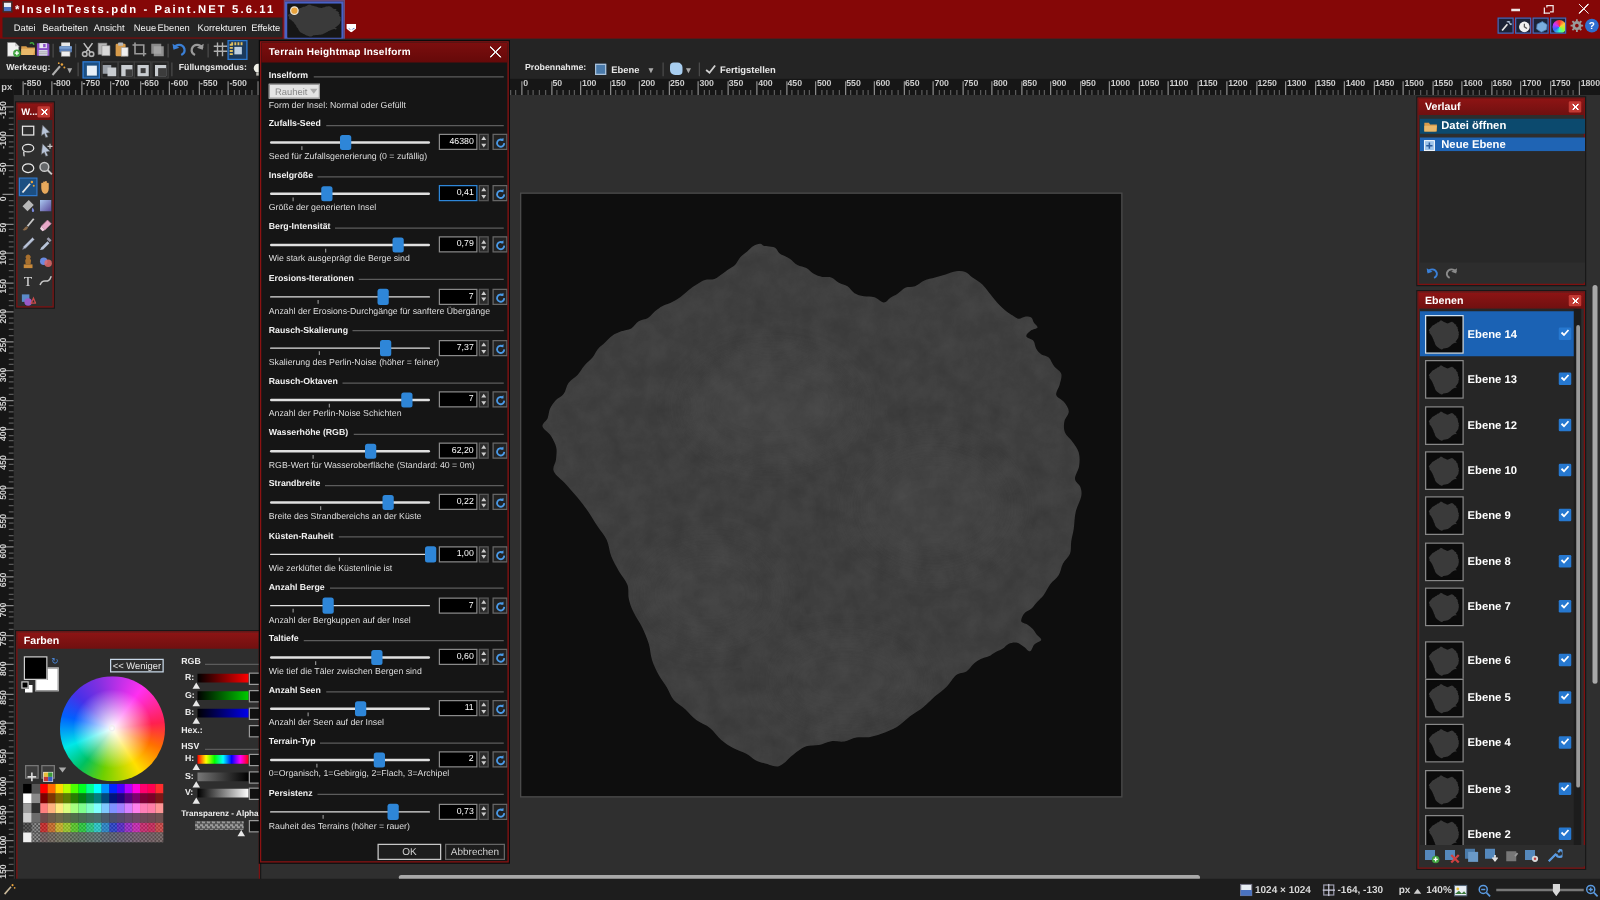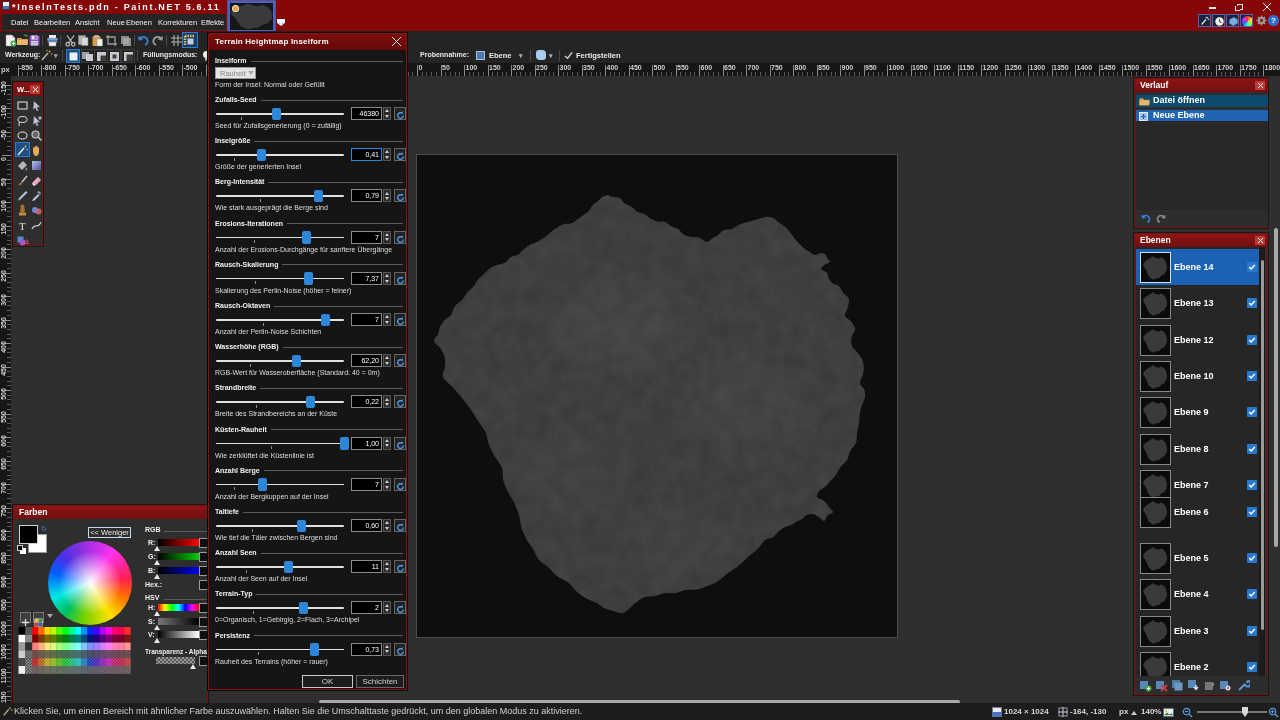--- a/index.html
+++ b/index.html
@@ -1092,21 +1092,21 @@
           <i class="up"></i>
           <i class="dn"></i>
         </div>
  <div class="rst"><svg width="9" height="9" viewBox="0 0 10 10">
             <path d="M8.2,5a3.2,3.2 0 1,1 -1.2,-2.5" fill="none" stroke="#4a9ae8" stroke-width="1.6"></path>
             <path d="M7.5,0.2 L7.5,3.2 L4.6,2.6 Z" fill="#4a9ae8"></path>
           </svg></div>
 </div>
 <div class="ddesc" style="top:623.6px">Rauheit des Terrains (höher = rauer)</div>
  <div class="dbtn" style="left:93px;top:641px;width:51px;border:1px solid #c8c8c8">OK</div>
- <div class="dbtn" style="left:147px;top:641px;width:48px;border:1px solid #666">Schichten</div>
+ <div class="dbtn" style="left:147px;top:641px;width:48px;border:1px solid #666">Abbrechen</div>
 </div>
 
 <div class="fwin" id="verlauf">
  <div class="ftitle">Verlauf</div>
       <div class="fx"></div>
  <div class="hrow" style="top:16px;background:#0c4a6e"><svg style="position:absolute;left:3px;top:2px" width="11" height="9" viewBox="0 0 12 9">
           <path d="M0.5,1 h4 l1,1.5 h6 v6 h-11 z" fill="#d79b4a"></path>
           <path d="M0.5,3.5 h11 l-1,5 h-10 z" fill="#e8b86a"></path>
         </svg><span style="margin-left:17px">Datei öffnen</span></div>
  <div class="hrow" style="top:30.6px;background:#1f64b4"><svg style="position:absolute;left:3px;top:2px" width="9" height="9" viewBox="0 0 9 9">
@@ -1207,21 +1207,21 @@
             <svg width="27" height="27" viewBox="0 0 480 482">
               <rect width="480" height="482" fill="#0b0b0b"></rect>
               <path d="M191.0,40.0C192.4,39.9 192.8,41.2 193.8,41.6C194.8,41.9 195.5,41.7 197.0,42.0C198.5,42.3 201.4,42.2 203.1,43.2C204.7,44.2 205.1,46.6 207.0,48.0C208.9,49.4 212.2,50.2 214.5,51.7C216.9,53.2 218.7,55.7 221.0,57.0C223.3,58.3 225.9,58.3 228.1,59.4C230.2,60.6 231.9,62.8 234.0,64.0C236.1,65.2 238.4,66.0 240.8,66.5C243.1,67.0 245.8,66.2 248.0,67.0C250.2,67.8 252.0,70.0 254.1,71.2C256.3,72.4 258.9,72.6 261.0,74.0C263.1,75.4 264.4,78.1 266.6,79.5C268.8,80.8 271.3,81.5 274.0,82.0C276.7,82.5 279.9,81.9 282.5,82.8C285.2,83.6 287.9,86.9 290.0,87.0C292.1,87.1 293.5,84.4 295.3,83.2C297.1,82.0 299.0,81.4 301.0,80.0C303.0,78.6 304.9,76.1 307.2,75.1C309.5,74.1 312.4,75.0 315.0,74.0C317.6,73.0 319.8,70.5 322.5,69.4C325.2,68.2 328.2,67.8 331.0,67.0C333.8,66.2 336.7,65.4 339.5,64.5C342.3,63.7 345.4,62.3 348.0,62.0C350.6,61.7 353.1,61.7 355.2,62.6C357.4,63.4 358.7,65.3 361.0,67.0C363.3,68.7 366.6,70.4 368.9,72.5C371.2,74.7 373.0,77.5 375.0,80.0C377.0,82.5 378.9,85.1 381.0,87.4C383.2,89.8 386.0,92.4 388.0,94.0C390.0,95.6 391.2,96.2 392.9,97.2C394.6,98.2 396.3,99.8 398.0,100.0C399.7,100.2 401.2,98.4 402.9,98.3C404.5,98.1 406.8,98.2 408.0,99.0C409.2,99.8 409.3,101.9 410.2,103.2C411.0,104.5 413.4,106.0 413.0,107.0C412.6,108.0 409.2,108.3 407.7,109.4C406.2,110.6 403.7,112.6 404.0,114.0C404.3,115.4 408.4,116.0 409.7,117.6C411.0,119.3 410.9,122.2 412.0,124.0C413.1,125.8 414.6,127.4 416.2,128.6C417.9,129.8 420.3,129.4 422.0,131.0C423.7,132.6 424.6,135.9 426.3,138.0C428.0,140.2 431.3,141.6 432.0,144.0C432.7,146.4 431.4,149.8 430.7,152.7C430.0,155.5 427.4,158.7 428.0,161.0C428.6,163.3 432.5,164.4 434.2,166.6C435.9,168.7 437.9,171.4 438.0,174.0C438.1,176.6 435.0,179.3 434.5,182.2C434.0,185.0 433.9,188.3 435.0,191.0C436.1,193.7 439.3,195.9 441.1,198.6C442.9,201.3 445.1,203.8 446.0,207.0C446.9,210.2 446.8,214.3 446.3,217.8C445.8,221.3 442.9,225.2 443.0,228.0C443.1,230.8 446.3,232.1 447.2,234.4C448.0,236.7 448.6,238.6 448.0,242.0C447.4,245.4 444.5,250.3 443.5,254.7C442.5,259.0 442.6,264.1 442.0,268.0C441.4,271.9 440.5,274.6 440.0,277.9C439.5,281.3 440.1,285.0 439.0,288.0C437.9,291.0 434.8,293.0 433.3,295.9C431.8,298.7 431.7,302.2 430.0,305.0C428.3,307.8 425.2,309.7 423.2,312.4C421.2,315.1 419.7,318.7 418.0,321.0C416.3,323.3 414.5,324.6 412.9,326.4C411.2,328.2 409.8,330.4 408.0,332.0C406.2,333.6 403.7,334.0 402.4,335.7C401.0,337.4 399.6,340.5 400.0,342.0C400.4,343.5 403.3,343.6 404.8,344.6C406.3,345.6 407.7,346.7 409.0,348.0C410.3,349.3 411.2,351.1 412.3,352.6C413.5,354.1 416.3,355.7 416.0,357.0C415.7,358.3 412.0,359.0 410.5,360.5C409.0,362.0 408.4,365.7 407.0,366.0C405.6,366.3 403.6,363.2 401.8,362.1C399.9,360.9 398.0,359.3 396.0,359.0C394.0,358.7 391.7,359.2 389.8,360.1C388.0,360.9 386.8,362.9 385.0,364.0C383.2,365.1 381.2,365.7 379.3,366.7C377.5,367.7 376.0,369.1 374.0,370.0C372.0,370.9 369.6,371.2 367.6,372.2C365.6,373.2 363.9,374.3 362.0,376.0C360.1,377.7 358.4,380.7 356.1,382.2C353.7,383.7 350.6,383.0 348.0,385.0C345.4,387.0 343.2,391.5 340.3,394.3C337.5,397.2 334.1,399.3 331.0,402.0C327.9,404.7 324.9,408.1 321.6,410.7C318.2,413.4 314.5,415.4 311.0,418.0C307.5,420.6 304.3,424.2 300.5,426.6C296.6,428.9 291.7,430.7 288.0,432.0C284.3,433.3 281.5,434.2 278.2,434.7C274.8,435.2 271.3,434.4 268.0,435.0C264.7,435.6 261.6,437.7 258.3,438.2C254.9,438.7 251.3,437.5 248.0,438.0C244.7,438.5 241.5,440.3 238.2,441.0C234.9,441.6 230.8,441.2 228.0,442.0C225.2,442.8 223.7,444.2 221.7,445.5C219.7,446.8 217.7,448.5 216.0,450.0C214.3,451.5 213.0,453.1 211.4,454.5C209.7,455.8 207.7,457.5 206.0,458.0C204.3,458.5 202.6,457.9 200.9,457.6C199.2,457.2 198.2,456.7 196.0,456.0C193.8,455.3 190.1,454.5 187.4,453.1C184.8,451.8 183.0,449.6 180.0,448.0C177.0,446.4 172.8,445.2 169.5,443.4C166.2,441.6 163.1,439.6 160.0,437.0C156.9,434.4 154.5,430.2 151.2,427.5C147.9,424.8 143.3,423.5 140.0,421.0C136.7,418.5 134.4,415.2 131.4,412.5C128.4,409.8 124.5,408.0 122.0,405.0C119.5,402.0 118.4,398.1 116.4,394.8C114.4,391.4 112.0,388.6 110.0,385.0C108.0,381.4 106.0,377.1 104.6,372.9C103.3,368.8 103.3,364.3 102.0,360.0C100.7,355.7 98.9,351.2 96.9,347.1C94.9,342.9 91.8,338.8 90.0,335.0C88.2,331.2 86.9,328.0 86.1,324.3C85.2,320.7 86.3,316.8 85.0,313.0C83.7,309.2 80.2,305.6 78.0,301.8C75.9,297.9 73.6,294.1 72.0,290.0C70.4,285.9 70.3,281.1 68.5,277.1C66.6,273.1 63.5,269.8 61.0,266.0C58.5,262.2 56.2,258.0 53.5,254.1C50.8,250.3 48.0,246.6 45.0,243.0C42.0,239.4 38.9,235.8 35.7,232.3C32.5,228.8 27.3,225.3 26.0,222.0C24.7,218.7 27.5,215.8 27.8,212.6C28.1,209.4 28.7,206.2 28.0,203.0C27.3,199.8 25.6,196.5 23.8,193.7C21.9,190.8 17.4,188.4 17.0,186.0C16.6,183.6 20.1,181.8 21.1,179.5C22.1,177.1 21.9,174.4 23.0,172.0C24.1,169.6 25.8,167.2 27.6,165.2C29.5,163.2 32.3,162.3 34.0,160.0C35.7,157.7 36.0,153.8 37.8,151.3C39.7,148.8 42.9,147.3 45.0,145.0C47.1,142.7 48.4,139.8 50.4,137.5C52.4,135.1 55.2,133.2 57.0,131.0C58.8,128.8 59.5,126.3 61.2,124.3C62.9,122.3 65.1,120.8 67.0,119.0C68.9,117.2 70.6,115.0 72.8,113.5C74.9,112.0 77.5,111.0 80.0,110.0C82.5,109.0 85.6,109.0 88.0,107.7C90.3,106.4 91.8,103.4 94.0,102.0C96.2,100.6 99.2,100.7 101.4,99.4C103.5,98.1 105.0,95.6 107.0,94.0C109.0,92.4 110.9,90.9 113.1,89.8C115.3,88.6 117.6,88.2 120.0,87.0C122.4,85.8 125.1,84.2 127.4,82.6C129.7,80.9 131.9,78.7 134.0,77.0C136.1,75.3 138.1,73.9 140.3,72.6C142.4,71.3 144.6,69.7 147.0,69.0C149.4,68.3 152.3,69.1 154.6,68.2C156.9,67.4 159.1,65.3 161.0,64.0C162.9,62.7 164.2,61.5 165.9,60.4C167.6,59.2 169.4,58.6 171.0,57.0C172.6,55.4 173.6,52.6 175.2,50.8C176.9,49.0 179.3,47.5 181.0,46.0C182.7,44.5 183.8,43.0 185.4,42.0C187.1,41.0 189.6,40.1 191.0,40.0Z" fill="#3a3a3a"></path>
             </svg>
           </div>
           <div class="lname">Ebene 7</div>
           <div class="lchk"><svg width="8" height="8" viewBox="0 0 10 10">
               <path d="M1.5,5 4,7.5 8.5,2.5" fill="none" stroke="#fff" stroke-width="1.8"></path>
             </svg></div>
         </div>
-        <div class="lrow" style="top:247px">
+        <div class="lrow" style="top:263px">
           <div class="lthumb">
             <svg width="27" height="27" viewBox="0 0 480 482">
               <rect width="480" height="482" fill="#0b0b0b"></rect>
               <path d="M191.0,40.0C192.4,39.9 192.8,41.2 193.8,41.6C194.8,41.9 195.5,41.7 197.0,42.0C198.5,42.3 201.4,42.2 203.1,43.2C204.7,44.2 205.1,46.6 207.0,48.0C208.9,49.4 212.2,50.2 214.5,51.7C216.9,53.2 218.7,55.7 221.0,57.0C223.3,58.3 225.9,58.3 228.1,59.4C230.2,60.6 231.9,62.8 234.0,64.0C236.1,65.2 238.4,66.0 240.8,66.5C243.1,67.0 245.8,66.2 248.0,67.0C250.2,67.8 252.0,70.0 254.1,71.2C256.3,72.4 258.9,72.6 261.0,74.0C263.1,75.4 264.4,78.1 266.6,79.5C268.8,80.8 271.3,81.5 274.0,82.0C276.7,82.5 279.9,81.9 282.5,82.8C285.2,83.6 287.9,86.9 290.0,87.0C292.1,87.1 293.5,84.4 295.3,83.2C297.1,82.0 299.0,81.4 301.0,80.0C303.0,78.6 304.9,76.1 307.2,75.1C309.5,74.1 312.4,75.0 315.0,74.0C317.6,73.0 319.8,70.5 322.5,69.4C325.2,68.2 328.2,67.8 331.0,67.0C333.8,66.2 336.7,65.4 339.5,64.5C342.3,63.7 345.4,62.3 348.0,62.0C350.6,61.7 353.1,61.7 355.2,62.6C357.4,63.4 358.7,65.3 361.0,67.0C363.3,68.7 366.6,70.4 368.9,72.5C371.2,74.7 373.0,77.5 375.0,80.0C377.0,82.5 378.9,85.1 381.0,87.4C383.2,89.8 386.0,92.4 388.0,94.0C390.0,95.6 391.2,96.2 392.9,97.2C394.6,98.2 396.3,99.8 398.0,100.0C399.7,100.2 401.2,98.4 402.9,98.3C404.5,98.1 406.8,98.2 408.0,99.0C409.2,99.8 409.3,101.9 410.2,103.2C411.0,104.5 413.4,106.0 413.0,107.0C412.6,108.0 409.2,108.3 407.7,109.4C406.2,110.6 403.7,112.6 404.0,114.0C404.3,115.4 408.4,116.0 409.7,117.6C411.0,119.3 410.9,122.2 412.0,124.0C413.1,125.8 414.6,127.4 416.2,128.6C417.9,129.8 420.3,129.4 422.0,131.0C423.7,132.6 424.6,135.9 426.3,138.0C428.0,140.2 431.3,141.6 432.0,144.0C432.7,146.4 431.4,149.8 430.7,152.7C430.0,155.5 427.4,158.7 428.0,161.0C428.6,163.3 432.5,164.4 434.2,166.6C435.9,168.7 437.9,171.4 438.0,174.0C438.1,176.6 435.0,179.3 434.5,182.2C434.0,185.0 433.9,188.3 435.0,191.0C436.1,193.7 439.3,195.9 441.1,198.6C442.9,201.3 445.1,203.8 446.0,207.0C446.9,210.2 446.8,214.3 446.3,217.8C445.8,221.3 442.9,225.2 443.0,228.0C443.1,230.8 446.3,232.1 447.2,234.4C448.0,236.7 448.6,238.6 448.0,242.0C447.4,245.4 444.5,250.3 443.5,254.7C442.5,259.0 442.6,264.1 442.0,268.0C441.4,271.9 440.5,274.6 440.0,277.9C439.5,281.3 440.1,285.0 439.0,288.0C437.9,291.0 434.8,293.0 433.3,295.9C431.8,298.7 431.7,302.2 430.0,305.0C428.3,307.8 425.2,309.7 423.2,312.4C421.2,315.1 419.7,318.7 418.0,321.0C416.3,323.3 414.5,324.6 412.9,326.4C411.2,328.2 409.8,330.4 408.0,332.0C406.2,333.6 403.7,334.0 402.4,335.7C401.0,337.4 399.6,340.5 400.0,342.0C400.4,343.5 403.3,343.6 404.8,344.6C406.3,345.6 407.7,346.7 409.0,348.0C410.3,349.3 411.2,351.1 412.3,352.6C413.5,354.1 416.3,355.7 416.0,357.0C415.7,358.3 412.0,359.0 410.5,360.5C409.0,362.0 408.4,365.7 407.0,366.0C405.6,366.3 403.6,363.2 401.8,362.1C399.9,360.9 398.0,359.3 396.0,359.0C394.0,358.7 391.7,359.2 389.8,360.1C388.0,360.9 386.8,362.9 385.0,364.0C383.2,365.1 381.2,365.7 379.3,366.7C377.5,367.7 376.0,369.1 374.0,370.0C372.0,370.9 369.6,371.2 367.6,372.2C365.6,373.2 363.9,374.3 362.0,376.0C360.1,377.7 358.4,380.7 356.1,382.2C353.7,383.7 350.6,383.0 348.0,385.0C345.4,387.0 343.2,391.5 340.3,394.3C337.5,397.2 334.1,399.3 331.0,402.0C327.9,404.7 324.9,408.1 321.6,410.7C318.2,413.4 314.5,415.4 311.0,418.0C307.5,420.6 304.3,424.2 300.5,426.6C296.6,428.9 291.7,430.7 288.0,432.0C284.3,433.3 281.5,434.2 278.2,434.7C274.8,435.2 271.3,434.4 268.0,435.0C264.7,435.6 261.6,437.7 258.3,438.2C254.9,438.7 251.3,437.5 248.0,438.0C244.7,438.5 241.5,440.3 238.2,441.0C234.9,441.6 230.8,441.2 228.0,442.0C225.2,442.8 223.7,444.2 221.7,445.5C219.7,446.8 217.7,448.5 216.0,450.0C214.3,451.5 213.0,453.1 211.4,454.5C209.7,455.8 207.7,457.5 206.0,458.0C204.3,458.5 202.6,457.9 200.9,457.6C199.2,457.2 198.2,456.7 196.0,456.0C193.8,455.3 190.1,454.5 187.4,453.1C184.8,451.8 183.0,449.6 180.0,448.0C177.0,446.4 172.8,445.2 169.5,443.4C166.2,441.6 163.1,439.6 160.0,437.0C156.9,434.4 154.5,430.2 151.2,427.5C147.9,424.8 143.3,423.5 140.0,421.0C136.7,418.5 134.4,415.2 131.4,412.5C128.4,409.8 124.5,408.0 122.0,405.0C119.5,402.0 118.4,398.1 116.4,394.8C114.4,391.4 112.0,388.6 110.0,385.0C108.0,381.4 106.0,377.1 104.6,372.9C103.3,368.8 103.3,364.3 102.0,360.0C100.7,355.7 98.9,351.2 96.9,347.1C94.9,342.9 91.8,338.8 90.0,335.0C88.2,331.2 86.9,328.0 86.1,324.3C85.2,320.7 86.3,316.8 85.0,313.0C83.7,309.2 80.2,305.6 78.0,301.8C75.9,297.9 73.6,294.1 72.0,290.0C70.4,285.9 70.3,281.1 68.5,277.1C66.6,273.1 63.5,269.8 61.0,266.0C58.5,262.2 56.2,258.0 53.5,254.1C50.8,250.3 48.0,246.6 45.0,243.0C42.0,239.4 38.9,235.8 35.7,232.3C32.5,228.8 27.3,225.3 26.0,222.0C24.7,218.7 27.5,215.8 27.8,212.6C28.1,209.4 28.7,206.2 28.0,203.0C27.3,199.8 25.6,196.5 23.8,193.7C21.9,190.8 17.4,188.4 17.0,186.0C16.6,183.6 20.1,181.8 21.1,179.5C22.1,177.1 21.9,174.4 23.0,172.0C24.1,169.6 25.8,167.2 27.6,165.2C29.5,163.2 32.3,162.3 34.0,160.0C35.7,157.7 36.0,153.8 37.8,151.3C39.7,148.8 42.9,147.3 45.0,145.0C47.1,142.7 48.4,139.8 50.4,137.5C52.4,135.1 55.2,133.2 57.0,131.0C58.8,128.8 59.5,126.3 61.2,124.3C62.9,122.3 65.1,120.8 67.0,119.0C68.9,117.2 70.6,115.0 72.8,113.5C74.9,112.0 77.5,111.0 80.0,110.0C82.5,109.0 85.6,109.0 88.0,107.7C90.3,106.4 91.8,103.4 94.0,102.0C96.2,100.6 99.2,100.7 101.4,99.4C103.5,98.1 105.0,95.6 107.0,94.0C109.0,92.4 110.9,90.9 113.1,89.8C115.3,88.6 117.6,88.2 120.0,87.0C122.4,85.8 125.1,84.2 127.4,82.6C129.7,80.9 131.9,78.7 134.0,77.0C136.1,75.3 138.1,73.9 140.3,72.6C142.4,71.3 144.6,69.7 147.0,69.0C149.4,68.3 152.3,69.1 154.6,68.2C156.9,67.4 159.1,65.3 161.0,64.0C162.9,62.7 164.2,61.5 165.9,60.4C167.6,59.2 169.4,58.6 171.0,57.0C172.6,55.4 173.6,52.6 175.2,50.8C176.9,49.0 179.3,47.5 181.0,46.0C182.7,44.5 183.8,43.0 185.4,42.0C187.1,41.0 189.6,40.1 191.0,40.0Z" fill="#3a3a3a"></path>
             </svg>
           </div>
           <div class="lname">Ebene 6</div>
           <div class="lchk"><svg width="8" height="8" viewBox="0 0 10 10">
               <path d="M1.5,5 4,7.5 8.5,2.5" fill="none" stroke="#fff" stroke-width="1.8"></path>
             </svg></div>
@@ -1517,21 +1517,20 @@
           <rect x="11.3" y="39.00" width="6.9" height="7.80" fill="url(#ckr)"></rect>
         </svg></div>
 </div>
 
 <div id="status">
  <svg style="position:absolute;left:2px;top:3px" width="11" height="11" viewBox="0 0 13 13">
         <path d="M2,11 L8,4" stroke="#c8b89a" stroke-width="1.5"></path>
         <circle cx="9.5" cy="2.5" r="1" fill="#e8a33d"></circle>
         <circle cx="11.5" cy="5" r="0.8" fill="#e8a33d"></circle>
       </svg>
- <span style="position:absolute;left:14px">Klicken Sie, um einen Bereich mit ähnlicher Farbe auszuwählen. Halten Sie die Umschalttaste gedrückt, um den globalen Modus zu aktivieren.</span>
  <svg class="r" style="position:absolute;left:992px;top:4px" width="10" height="10" viewBox="0 0 10 10">
         <rect x="0.5" y="0.5" width="9" height="9" fill="#e8eef4" stroke="#778"></rect>
         <rect x="0.5" y="5" width="9" height="4.5" fill="#4a72c0"></rect>
       </svg>
  <span class="r" style="position:absolute;left:1004px">1024 × 1024</span>
  <svg class="r" style="position:absolute;left:1058px;top:4px" width="10" height="10" viewBox="0 0 10 10">
         <rect x="1" y="1" width="8" height="8" fill="none" stroke="#99a" stroke-width="1"></rect>
         <path d="M5,0 V10 M0,5 H10" stroke="#ccd" stroke-width="1"></path>
       </svg>
  <span class="r" style="position:absolute;left:1070px">-164, -130</span>

